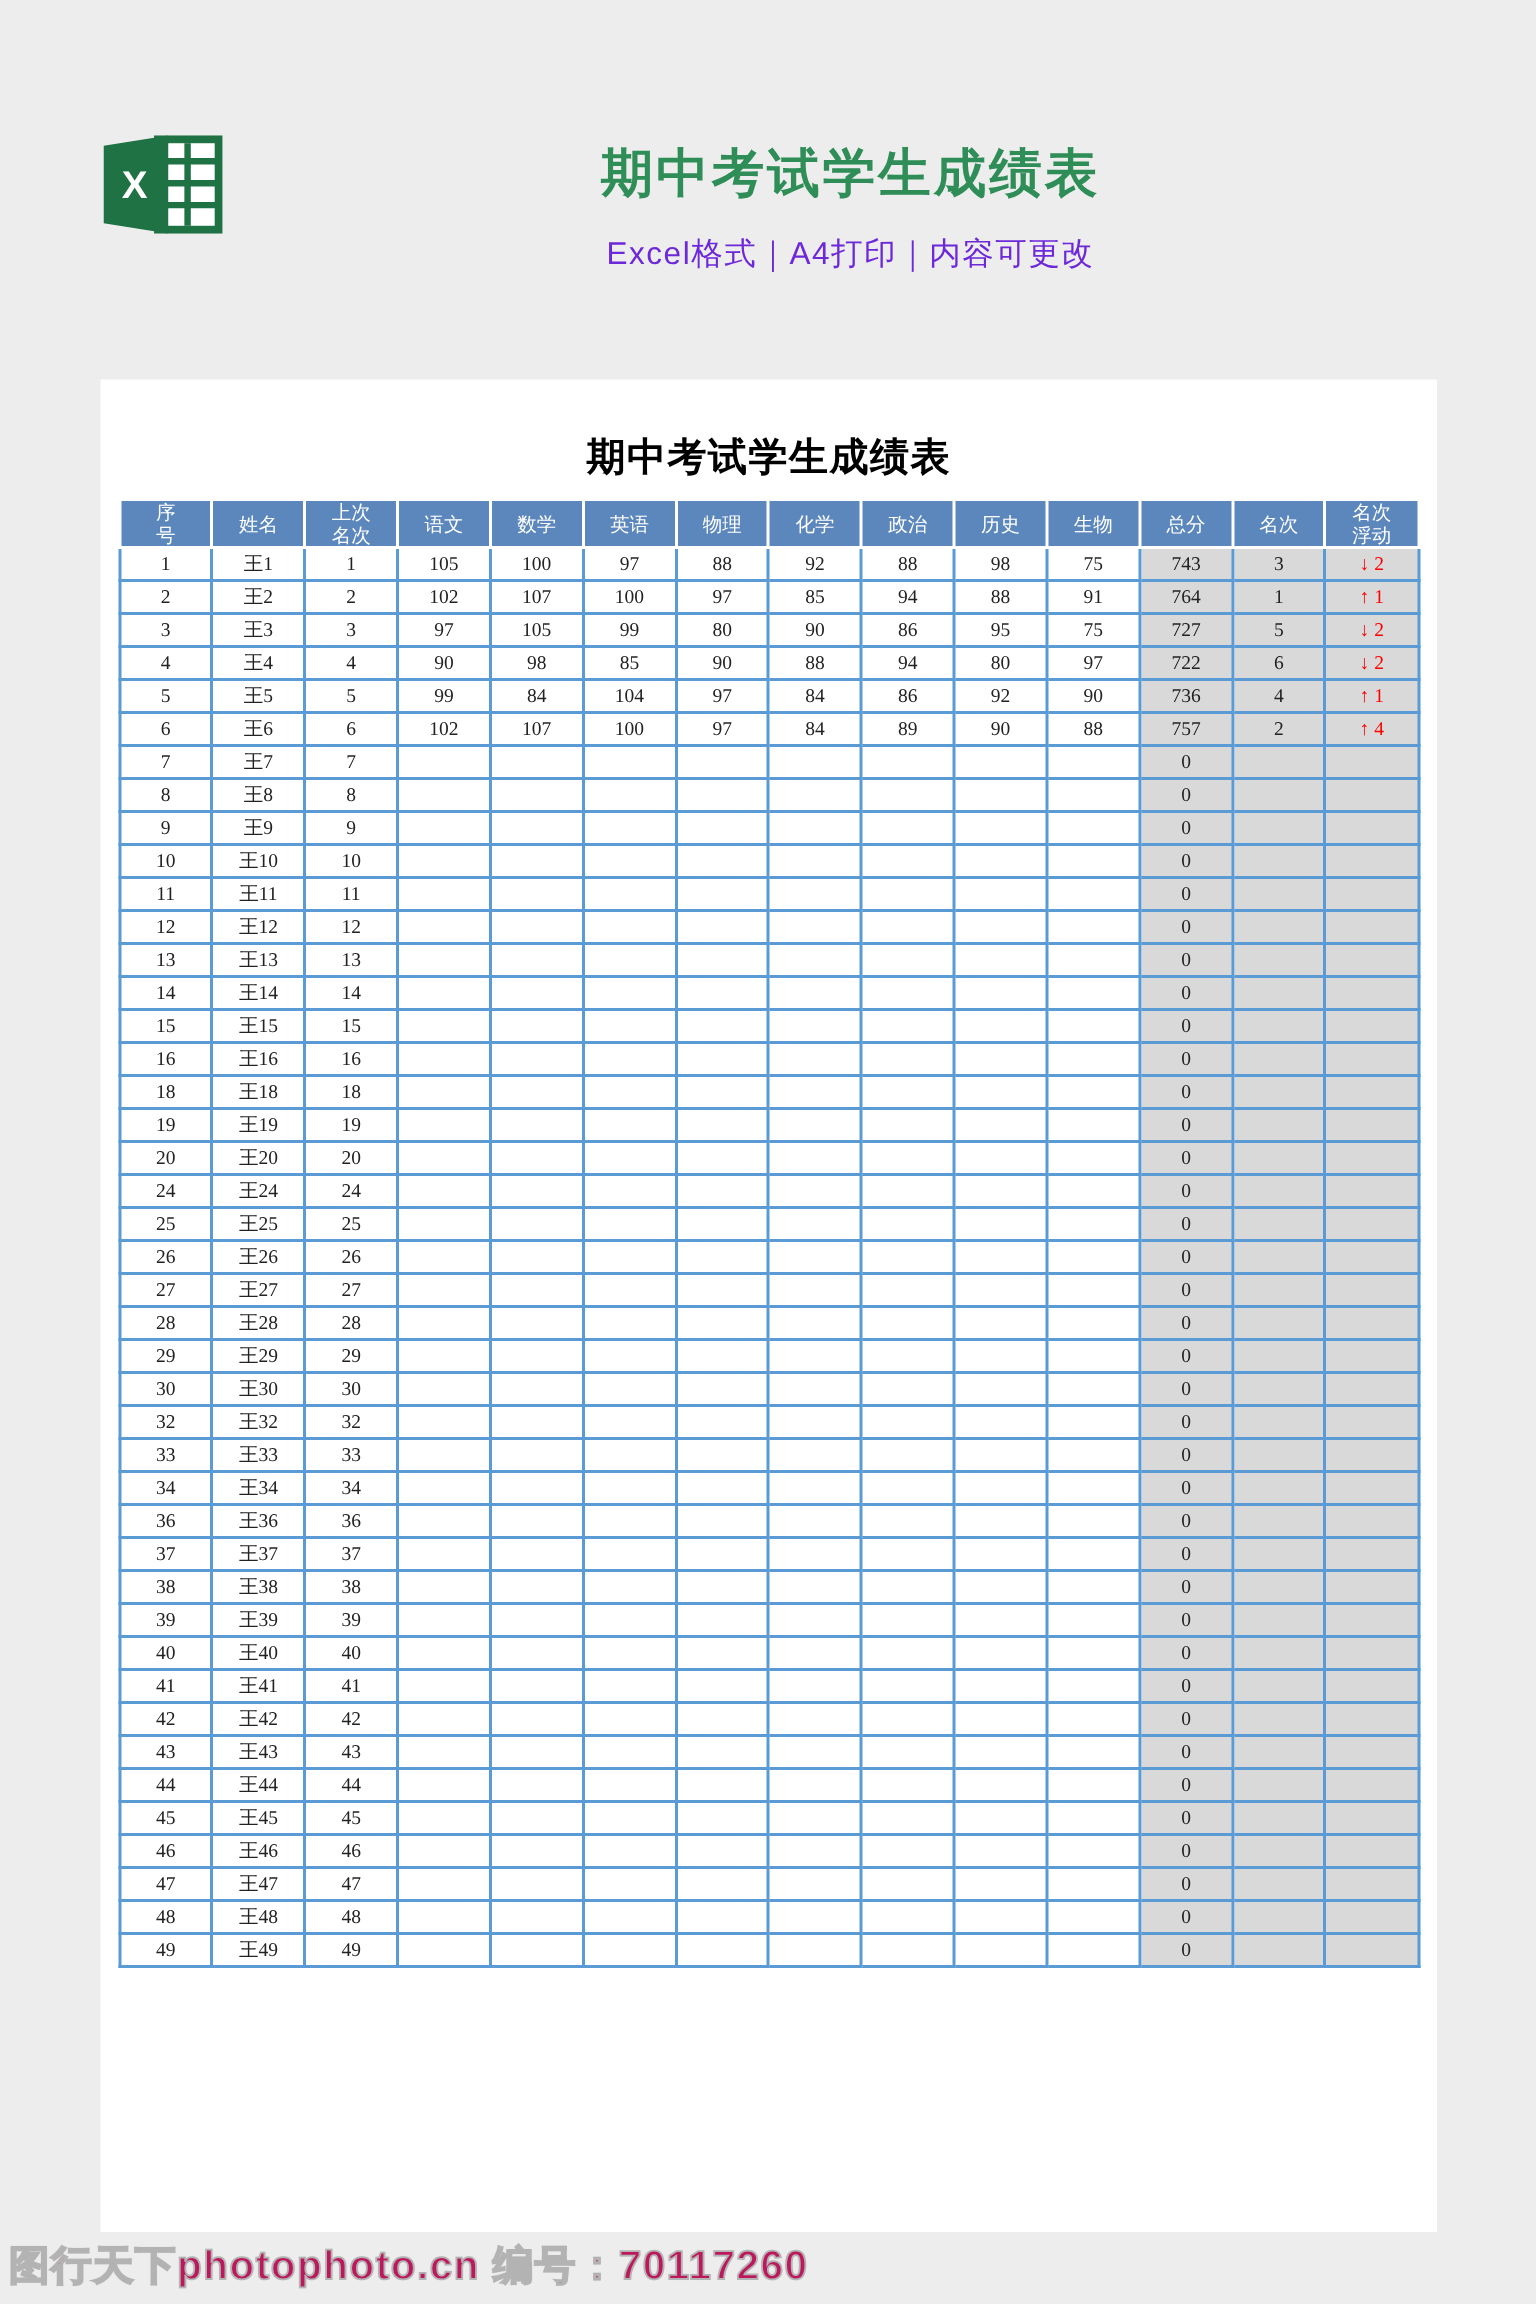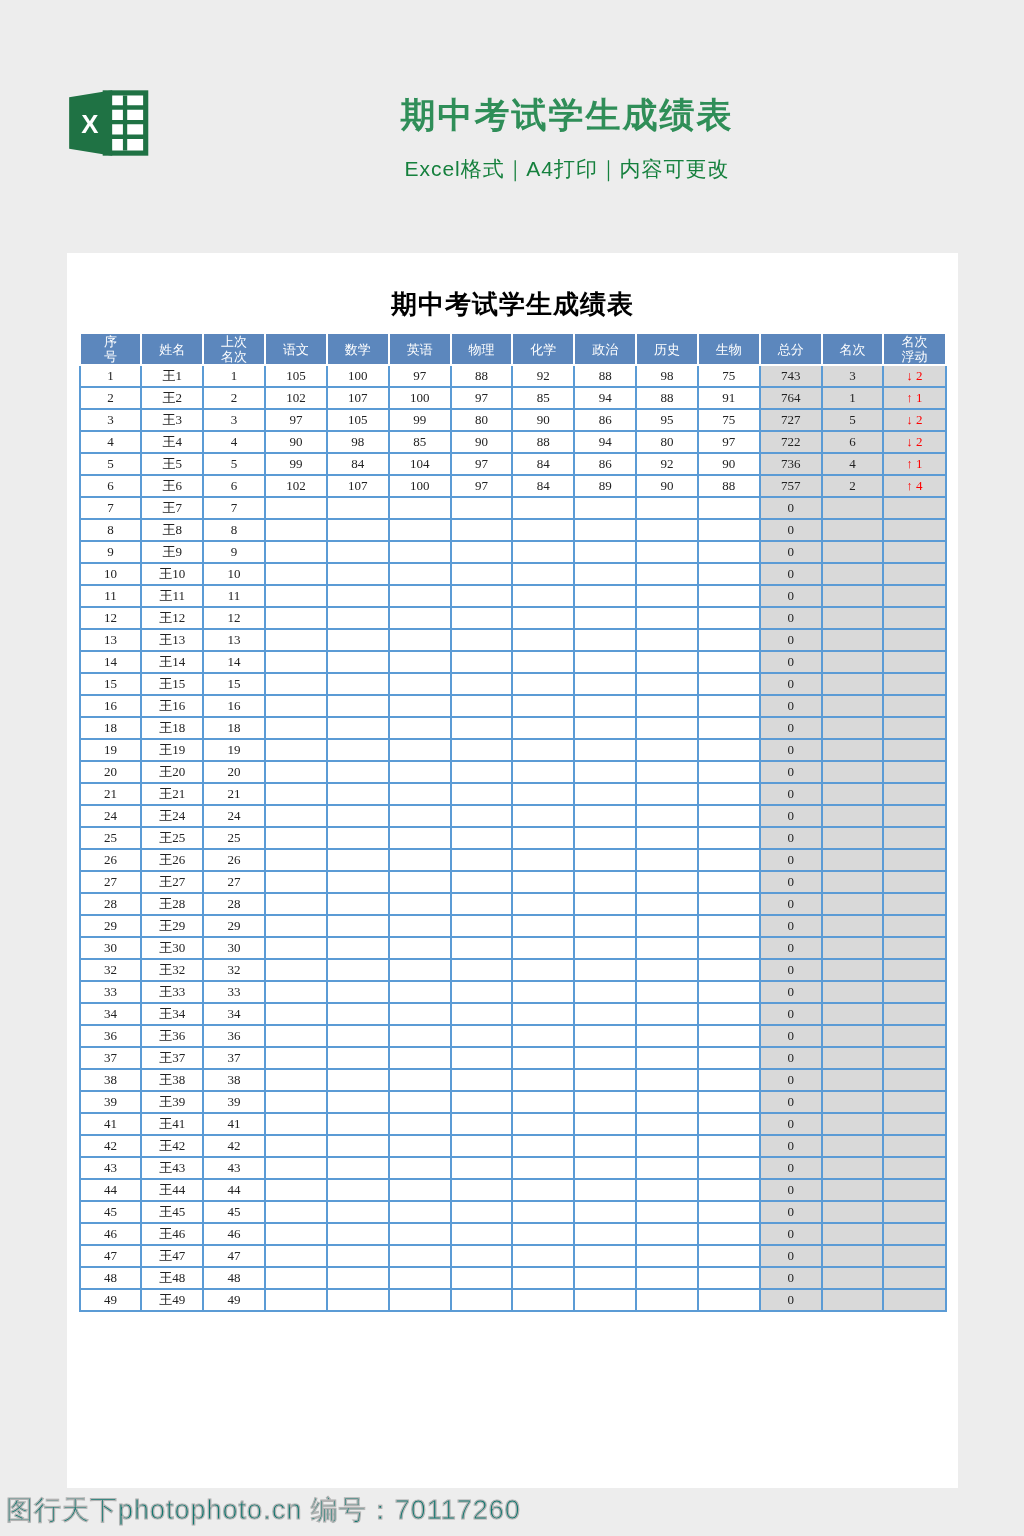--- a/index.html
+++ b/index.html
@@ -9,21 +9,21 @@
     font-family:"Liberation Sans","DejaVu Sans",sans-serif;
   }
   
   .top{position:absolute;top:86px;left:0;width:100%;height:120px}
   .excel-logo{position:absolute;left:64px;top:2px;width:86px;height:70px}
   .titles{position:absolute;left:110px;right:0;top:0;text-align:center}
   .titles h1{
     margin:6px 0 0;font-size:35px;font-weight:bold;color:#2f8e58;letter-spacing:2px;
   }
   .titles p{
-    margin:16px 0 16px;font-size:21px;color:#15803d;letter-spacing:1px;
+    margin:16px 0 16px;font-size:21px;color:#6d28d9;letter-spacing:1px;
   }
   
   .card{
     position:absolute;left:67px;top:253px;width:891px;height:1235px;background:#ffffff;
   }
   .sheet-title{
     margin:34px 0 0;text-align:center;
     font-family:"Liberation Serif","DejaVu Serif",serif;
     font-size:26px;font-weight:bold;color:#000;letter-spacing:1px;
   }
@@ -46,22 +46,22 @@
     text-align:center;vertical-align:middle;
     font-family:"Liberation Serif","DejaVu Serif",serif;
     font-size:13px;color:#222;background:#fff;
     overflow:hidden;
   }
   table.score td.summary{background:#d9d9d9}
   table.score td.change{color:#fe0000}
   
   .watermark{
     position:absolute;left:6px;top:1492px;
-    font-size:27px;font-weight:normal;letter-spacing:1px;
-    color:#0f766e;
+    font-size:27px;font-weight:bold;letter-spacing:1px;
+    color:#be185d;
     -webkit-text-stroke:1.2px #b3b3b3;
     text-shadow:0 0 1px #aaaaaa;
     white-space:nowrap;
   }
 </style>
 </head>
 <body>
 
 <header class="top">
   <div class="excel-logo">
@@ -422,36 +422,20 @@
           <td></td>
           <td></td>
           <td></td>
           <td></td>
           <td></td>
           <td class="summary">0</td>
           <td class="summary"></td>
           <td class="summary change"></td>
         </tr>
         <tr>
-          <td>21</td>
-          <td>王21</td>
-          <td>21</td>
-          <td></td>
-          <td></td>
-          <td></td>
-          <td></td>
-          <td></td>
-          <td></td>
-          <td></td>
-          <td></td>
-          <td class="summary">0</td>
-          <td class="summary"></td>
-          <td class="summary change"></td>
-        </tr>
-        <tr>
           <td>24</td>
           <td>王24</td>
           <td>24</td>
           <td></td>
           <td></td>
           <td></td>
           <td></td>
           <td></td>
           <td></td>
           <td></td>
@@ -649,20 +633,36 @@
           <td></td>
           <td></td>
           <td class="summary">0</td>
           <td class="summary"></td>
           <td class="summary change"></td>
         </tr>
         <tr>
           <td>39</td>
           <td>王39</td>
           <td>39</td>
+          <td></td>
+          <td></td>
+          <td></td>
+          <td></td>
+          <td></td>
+          <td></td>
+          <td></td>
+          <td></td>
+          <td class="summary">0</td>
+          <td class="summary"></td>
+          <td class="summary change"></td>
+        </tr>
+        <tr>
+          <td>40</td>
+          <td>王40</td>
+          <td>40</td>
           <td></td>
           <td></td>
           <td></td>
           <td></td>
           <td></td>
           <td></td>
           <td></td>
           <td></td>
           <td class="summary">0</td>
           <td class="summary"></td>

